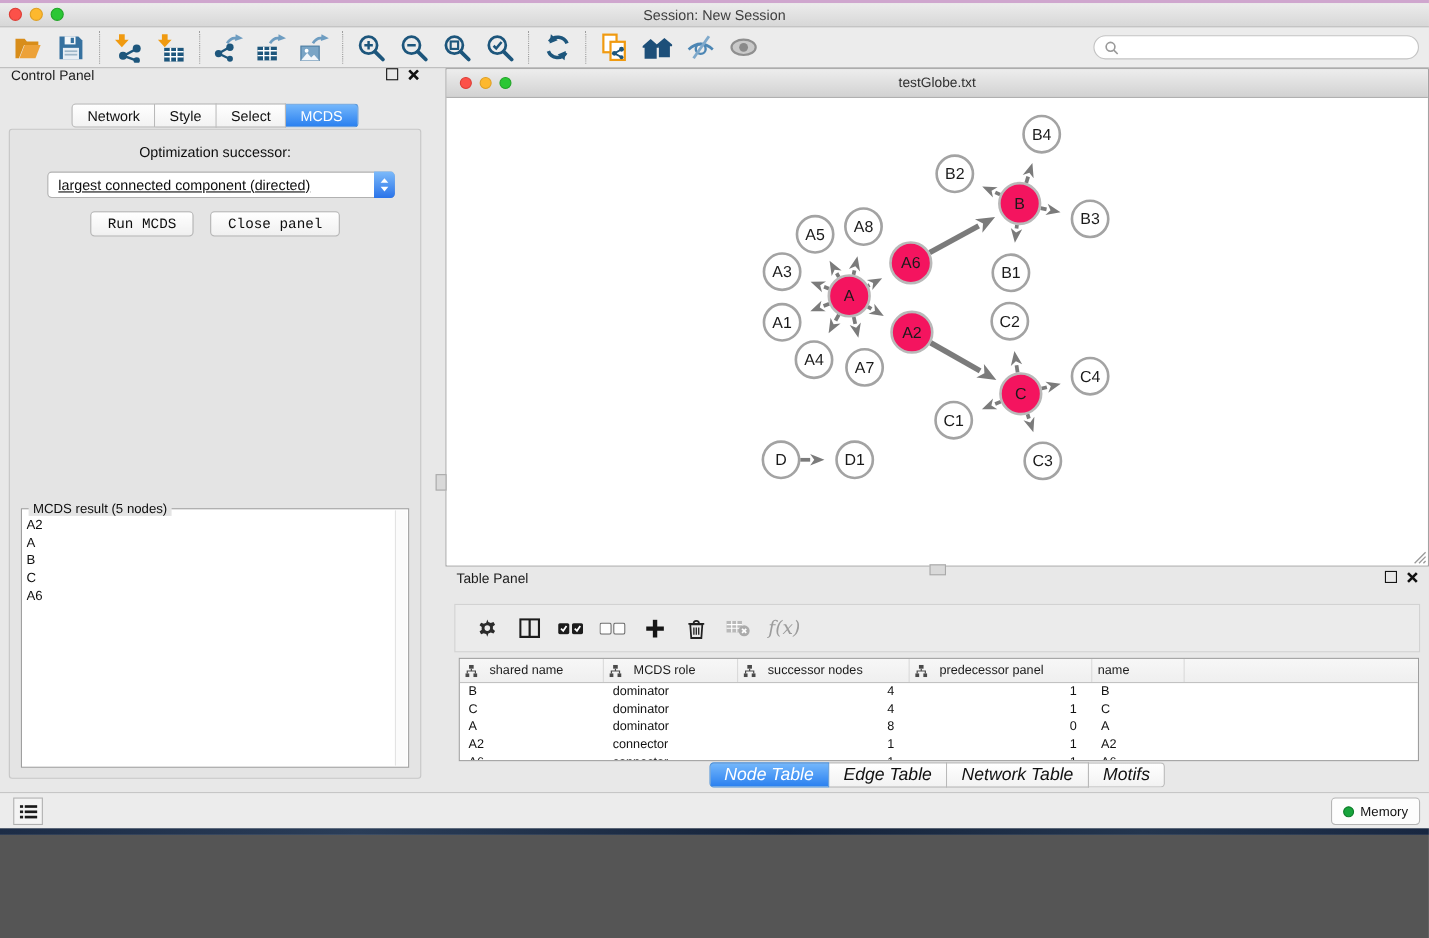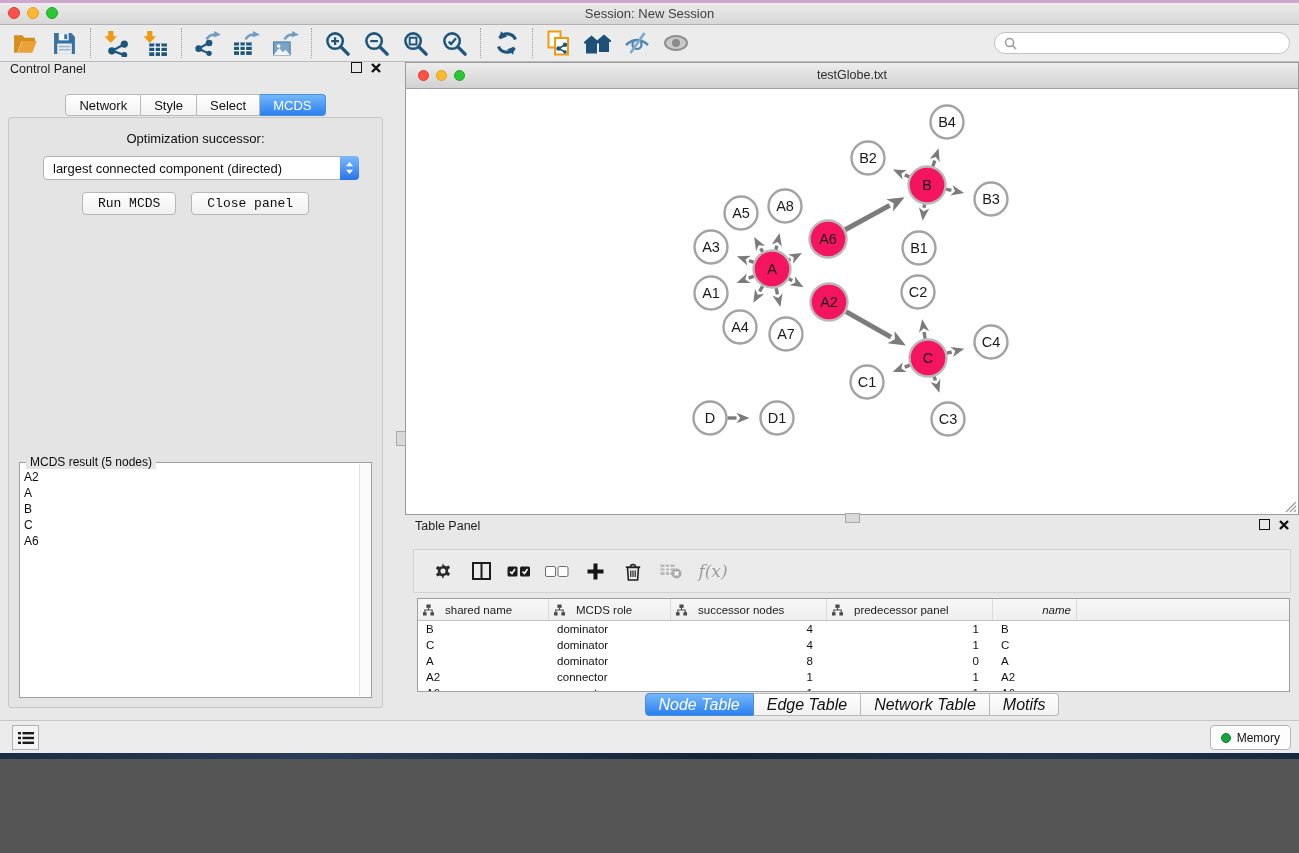--- a/index.html
+++ b/index.html
@@ -45,21 +45,21 @@
        background:linear-gradient(#ffffff,#f2f2f2);border:1px solid #b9b9b9;box-sizing:border-box;cursor:default;}
   .seg-tab+.seg-tab{border-left:none;}
   .seg-tab:first-child{border-radius:4px 0 0 4px;}
   .seg-tab:last-child{border-radius:0 4px 4px 0;}
   .seg-tab.active{background:linear-gradient(#74b7fb,#2a80f0);color:#fff;border-color:#4a8fd8;}
   .cp-content{position:absolute;left:8px;right:8px;top:55px;bottom:13px;background:#e4e4e4;
        border:1px solid #c6c6c6;border-radius:3px;}
   .opt-label{position:absolute;top:13px;left:0;right:0;text-align:center;font-size:13px;color:#0d0d0d;}
   .combo{position:absolute;left:34px;top:38px;width:316px;height:24px;background:#fff;border:1px solid #b1b1b1;
        border-radius:4px;display:flex;align-items:center;box-sizing:border-box;}
-  .combo-text{flex:1;padding-left:9px;font-size:13px;color:#0d0d0d;white-space:nowrap;overflow:hidden;}
+  .combo-text{flex:1;padding-left:9px;font-size:13px;color:#0d0d0d;white-space:nowrap;overflow:hidden;text-decoration:underline;}
   .combo-step{width:19px;align-self:stretch;margin:-1px -1px -1px 0;border-radius:0 4px 4px 0;
        background:linear-gradient(#7cbafa,#2a73e9);display:flex;align-items:center;justify-content:center;}
   .btn-row{position:absolute;top:74px;left:0;right:0;display:flex;justify-content:center;gap:15px;}
   .pbtn{height:23px;padding:0 15px;font-size:13px;color:#0d0d0d;background:linear-gradient(#ffffff,#f0f0f0);
        border:1px solid #b6b6b6;border-radius:4px;font-family:Liberation Mono, monospace;}
   .groupbox{position:absolute;left:10px;right:10px;top:344px;bottom:9px;background:#fff;
        border:1px solid #9f9f9f;}
   .groupbox-legend{position:absolute;top:-8px;left:6px;font-size:12px;color:#0d0d0d;background:#e4e4e4;padding:0 4px;}
   .mcds-list{position:absolute;inset:6px 12px 2px 4px;overflow:hidden;}
   .mcds-item{font-size:12px;line-height:16px;color:#0d0d0d;}
@@ -85,21 +85,21 @@
        border:1px solid #d2d2d2;display:flex;align-items:center;padding-left:14px;box-sizing:border-box;}
   .tp-btn{width:30px;height:32px;margin-right:8px;display:flex;align-items:center;justify-content:center;
        background:none;border:none;padding:0;flex:0 0 auto;}
   .fx-label{font-family:"DejaVu Serif",serif;font-style:italic;font-size:17px;color:#9c9c9c;}
   .data-table{position:absolute;left:12px;right:9px;top:79px;bottom:29px;background:#fff;
        border:1px solid #9e9e9e;overflow:hidden;}
   .t-head{display:grid;grid-template-columns:131px 122px 156px 166px 84px 1fr;height:21px;
        background:linear-gradient(#f7f7f7,#efefef);border-bottom:1px solid #c2c2c2;}
   .th{display:flex;align-items:center;gap:11px;padding:0 5px;font-size:11.5px;color:#1b1b1b;
        border-right:1px solid #dadada;box-sizing:border-box;}
-  .th.center{justify-content:flex-end;gap:6px;font-style:italic;}
+  .th.center{justify-content:flex-start;gap:6px;}
   .th.filler{border-right:none;}
   .t-row{display:grid;grid-template-columns:131px 122px 156px 166px 84px 1fr;height:16px;}
   .td{font-size:11.5px;color:#111;line-height:16px;padding:0 8px;white-space:nowrap;box-sizing:border-box;}
   .td.r{text-align:right;padding-right:14px;}
   .tp-tabs{position:absolute;left:0;right:0;bottom:5px;display:flex;justify-content:center;}
   .tp-tabs .seg-tab{font-size:16px;height:23px;font-style:italic;}
 
   
   .status-bar{position:absolute;left:0;right:0;bottom:0;height:32px;background:#ececec;border-top:1px solid #c6c6c6;}
   .list-btn{position:absolute;left:12px;top:4px;width:27px;height:25px;background:#f4f4f4;

